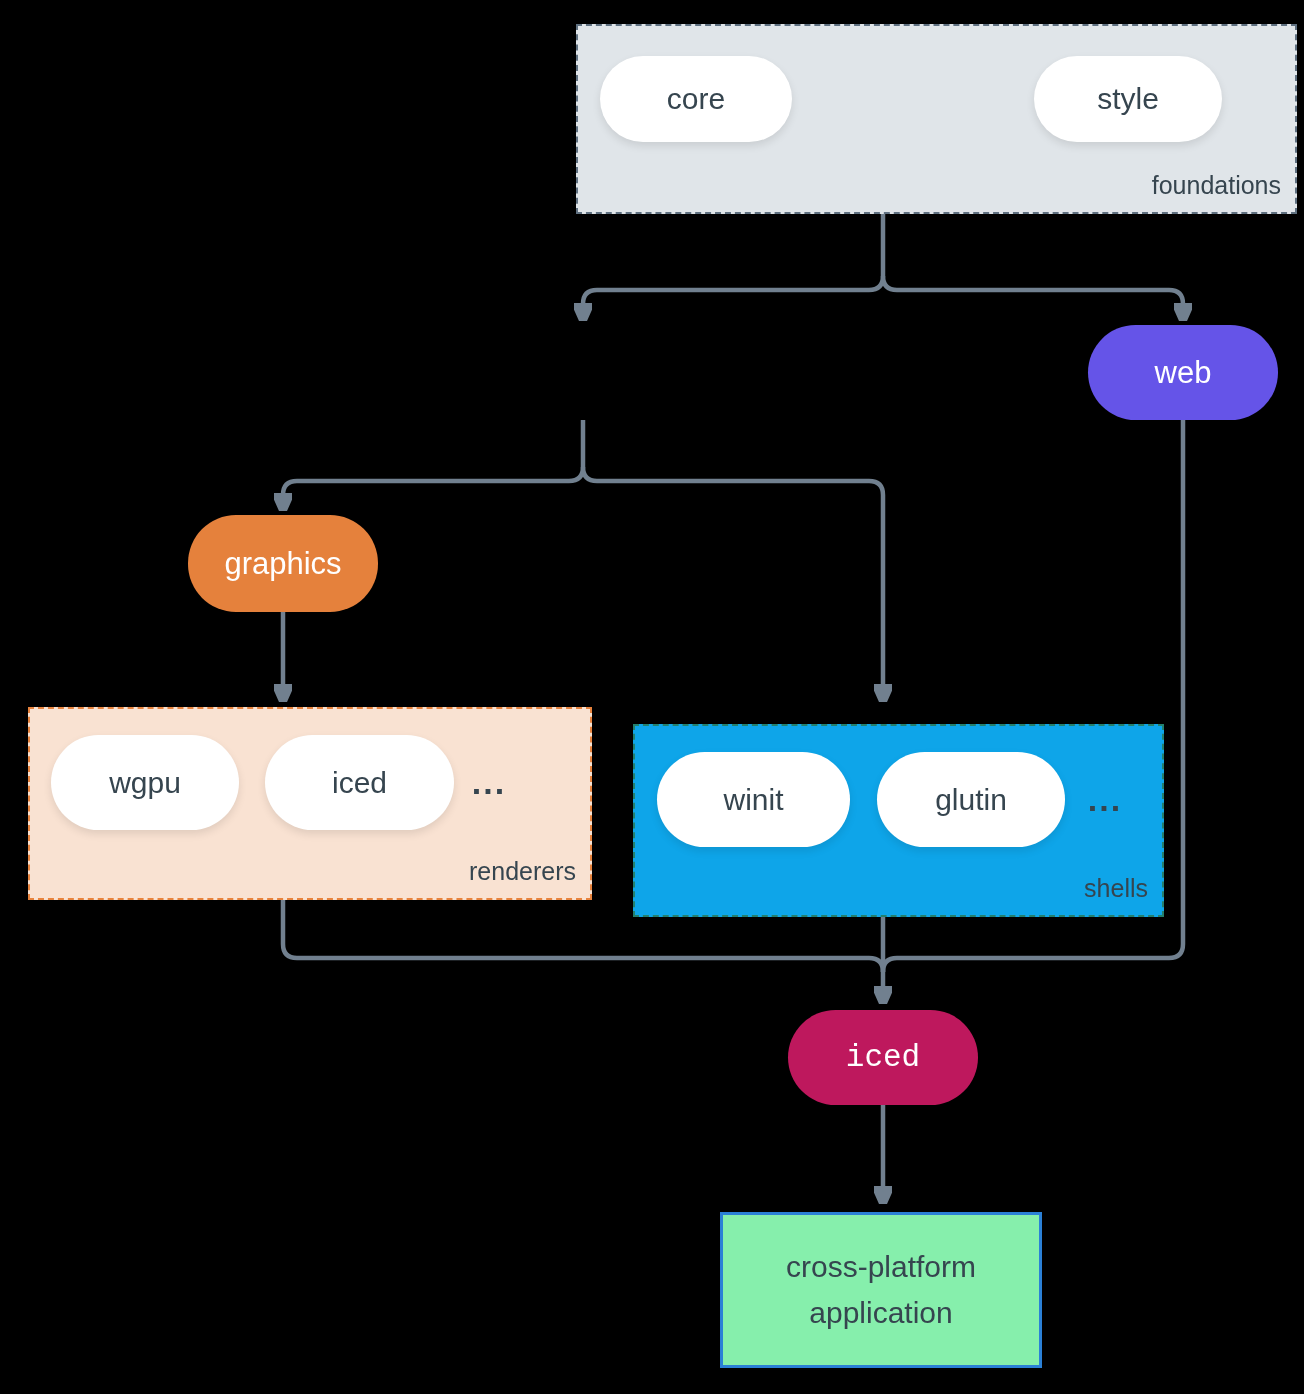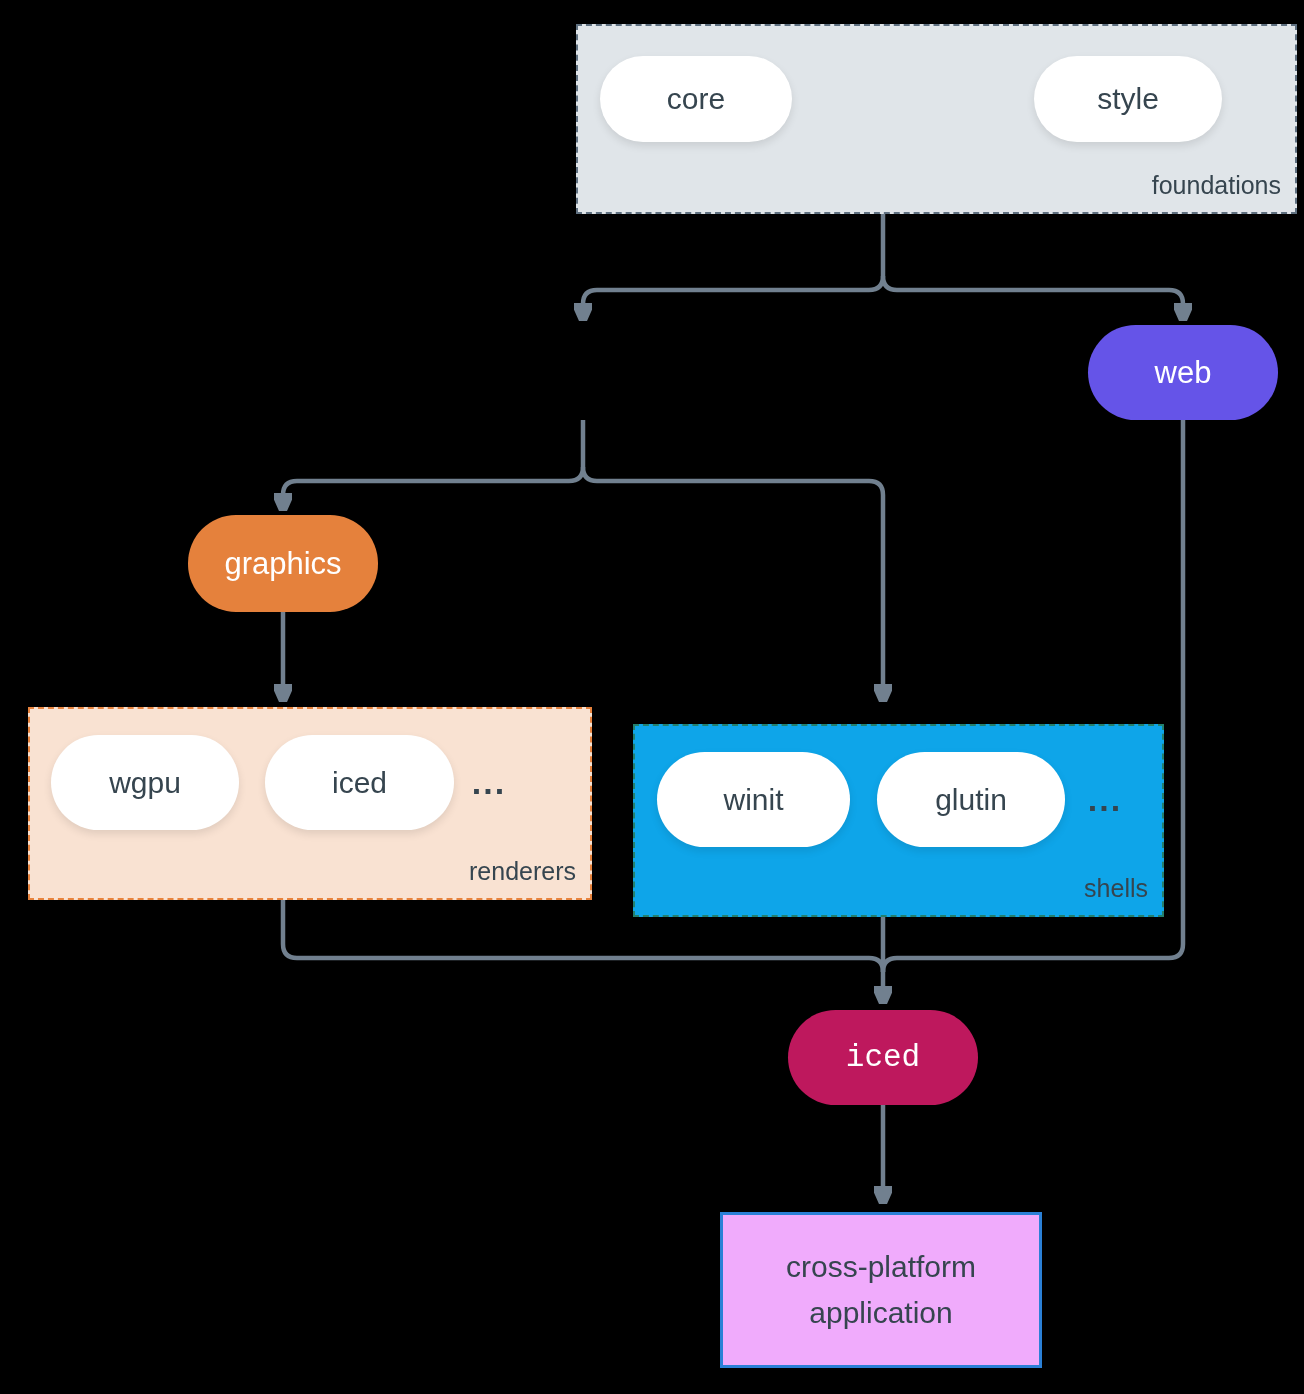--- a/index.html
+++ b/index.html
@@ -79,21 +79,21 @@
     border: 2px dashed #23806d;
   }
   #node-native   { left: 488px;  top: 325px;  width: 190px; height: 96px; background: #6554e8; }
   #node-web      { left: 1088px; top: 325px;  width: 190px; height: 95px; background: #6554e8; }
   #node-graphics { left: 188px;  top: 515px;  width: 190px; height: 97px; background: #e5813c; }
   #node-iced     { left: 788px;  top: 1010px; width: 190px; height: 95px; background: #be185d; font-family: Liberation Mono, monospace; }
   #app-box {
     position: absolute;
     left: 720px; top: 1212px; width: 322px; height: 156px;
     box-sizing: border-box;
-    background: #f0abfc;
+    background: #86efac;
     border: 3px solid #2b80d6;
     display: flex;
     align-items: center;
     justify-content: center;
     text-align: center;
     font-size: 30px;
     line-height: 1.55;
     color: #36454f;
     padding: 0 28px;
   }

